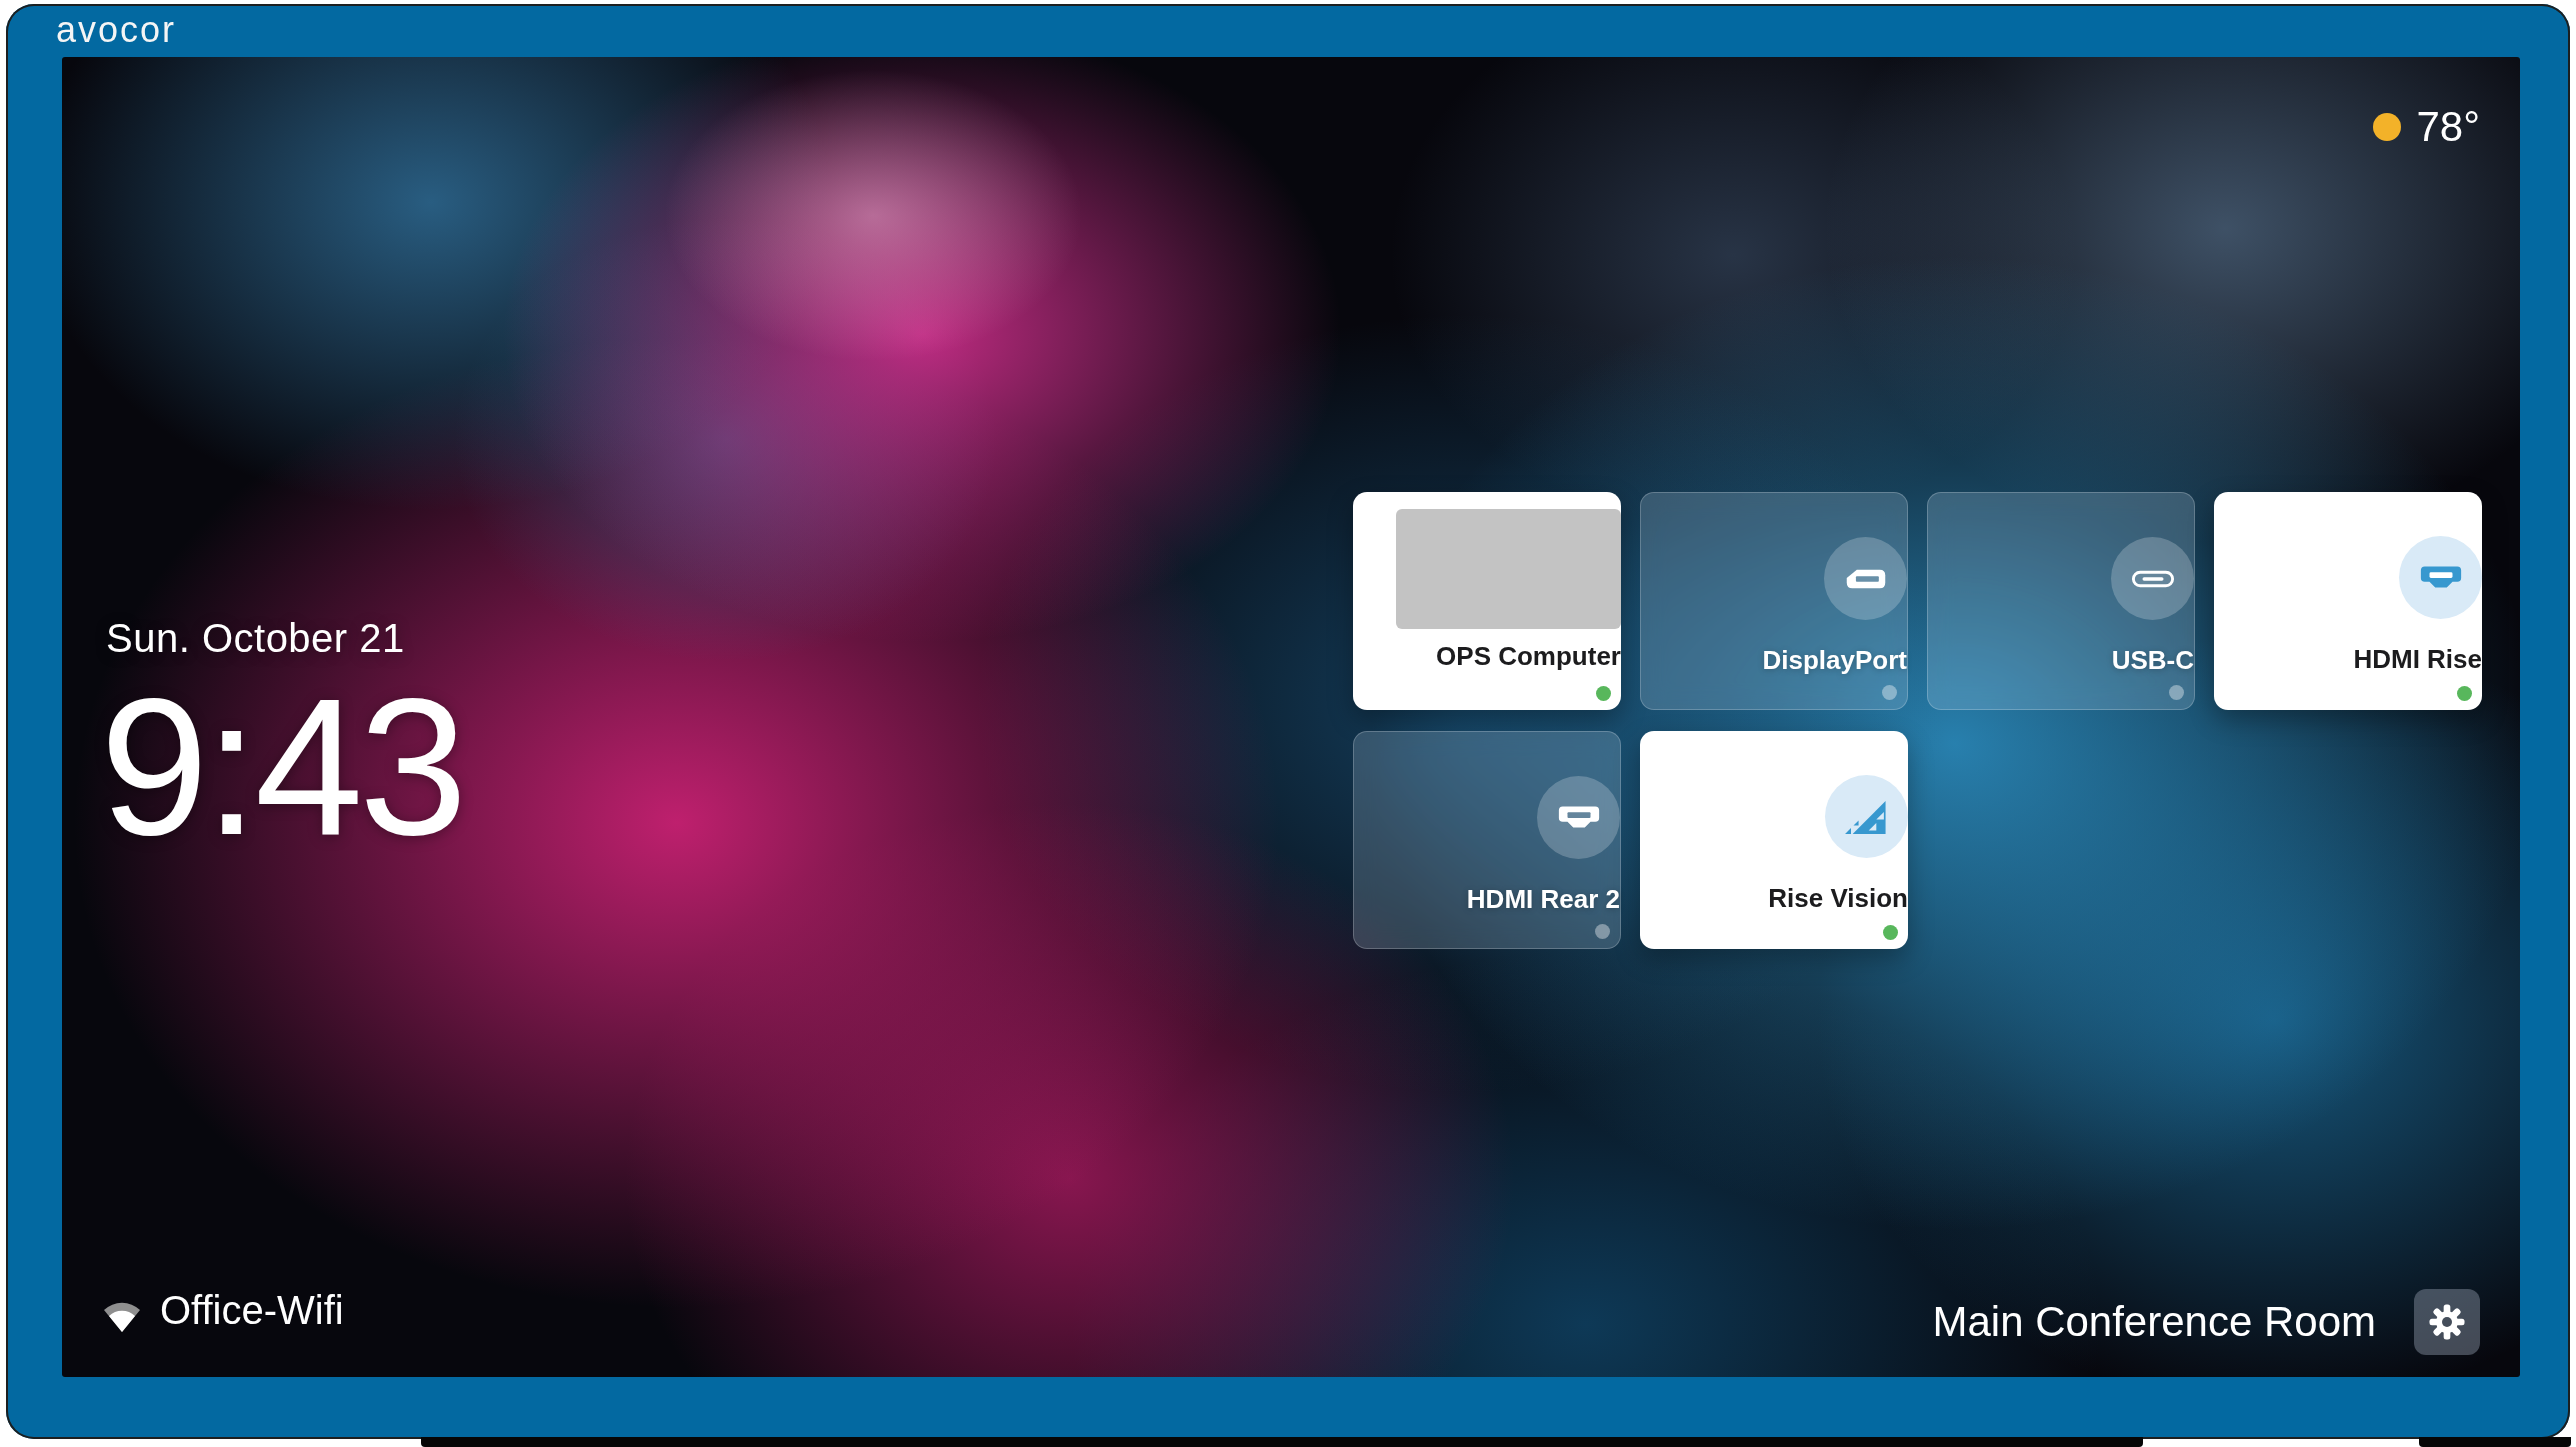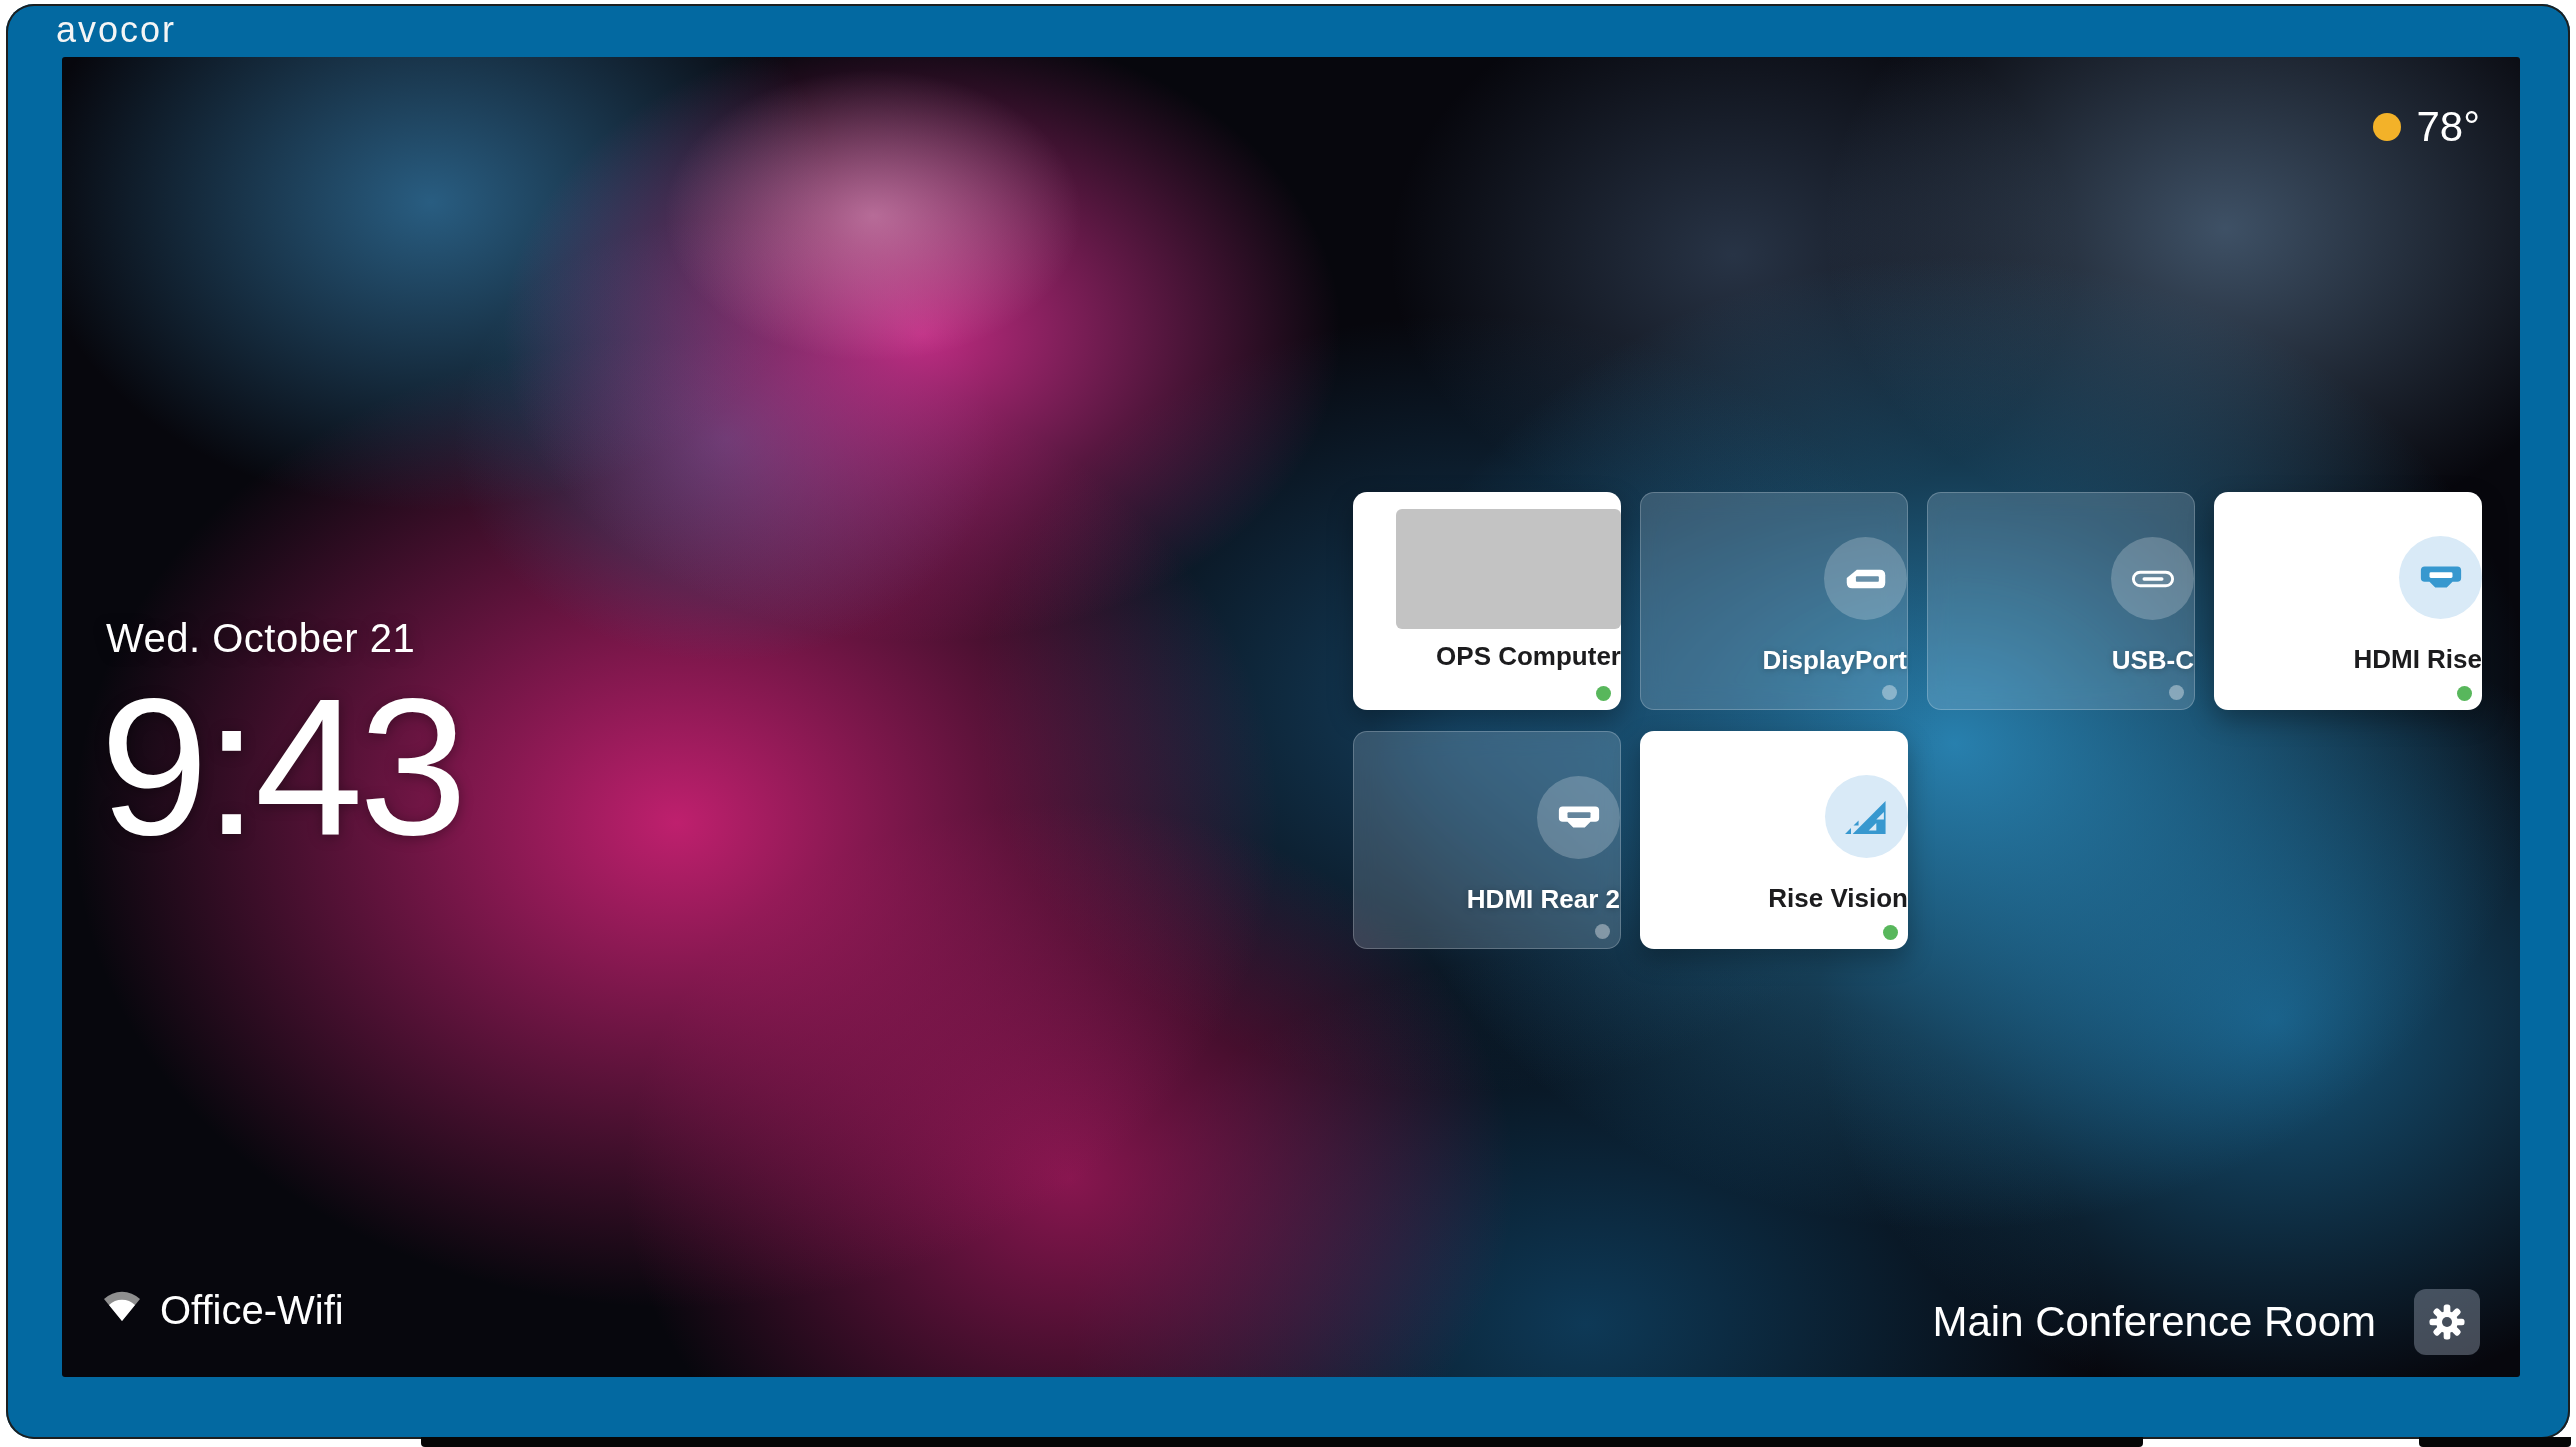--- a/index.html
+++ b/index.html
@@ -60,42 +60,42 @@
   .tile.frosted .circle{background:rgba(255,255,255,0.22);}
   .thumb{width:225px;height:120px;border-radius:6px;background:#c3c3c3;margin-top:17px;}
   .tlabel{margin-top:25px;font-size:26px;white-space:nowrap;}
   .tile.white .tlabel{color:#1c1c1e;font-weight:700;}
   .tile.frosted .tlabel{color:#ffffff;font-weight:700;text-shadow:0 1px 6px rgba(0,0,0,0.25);}
   .tile.preview .tlabel{margin-top:12px;}
   .dot{position:absolute;right:10px;bottom:9px;width:15px;height:15px;border-radius:50%;}
   .dot.on{background:#58b75c;}
   .dot.dim{background:rgba(255,255,255,0.38);}
   
-  .wifi-row{position:absolute;left:40px;bottom:44px;display:flex;align-items:flex-start;gap:18px;color:#fff;font-size:40px;cursor:pointer;}
+  .wifi-row{position:absolute;left:40px;bottom:44px;display:flex;align-items:flex-end;gap:18px;color:#fff;font-size:40px;cursor:pointer;}
   .footer-right{position:absolute;right:40px;bottom:22px;display:flex;align-items:center;gap:38px;color:#fff;font-size:42px;}
   .settings-btn{
     width:66px;height:66px;border-radius:12px;border:none;cursor:pointer;
     background:rgba(128,138,154,0.50);display:flex;align-items:center;justify-content:center;
   }
 </style>
 </head>
 <body>
 
 <div class="device">
   <div class="brand">avocor</div>
 
   <div class="screen">
 
     <div class="weather">
       <span class="sun"></span>
       <span>78°</span>
     </div>
 
     <div class="datetime">
-      <div class="date">Wed. October 21</div>
+      <div class="date">Sun. October 21</div>
       <div class="time">9:43</div>
     </div>
 
     <div class="grid">
 
       <div class="tile white preview">
         <div class="thumb"></div>
         <div class="tlabel">OPS Computer</div>
         <div class="dot on"></div>
       </div>

